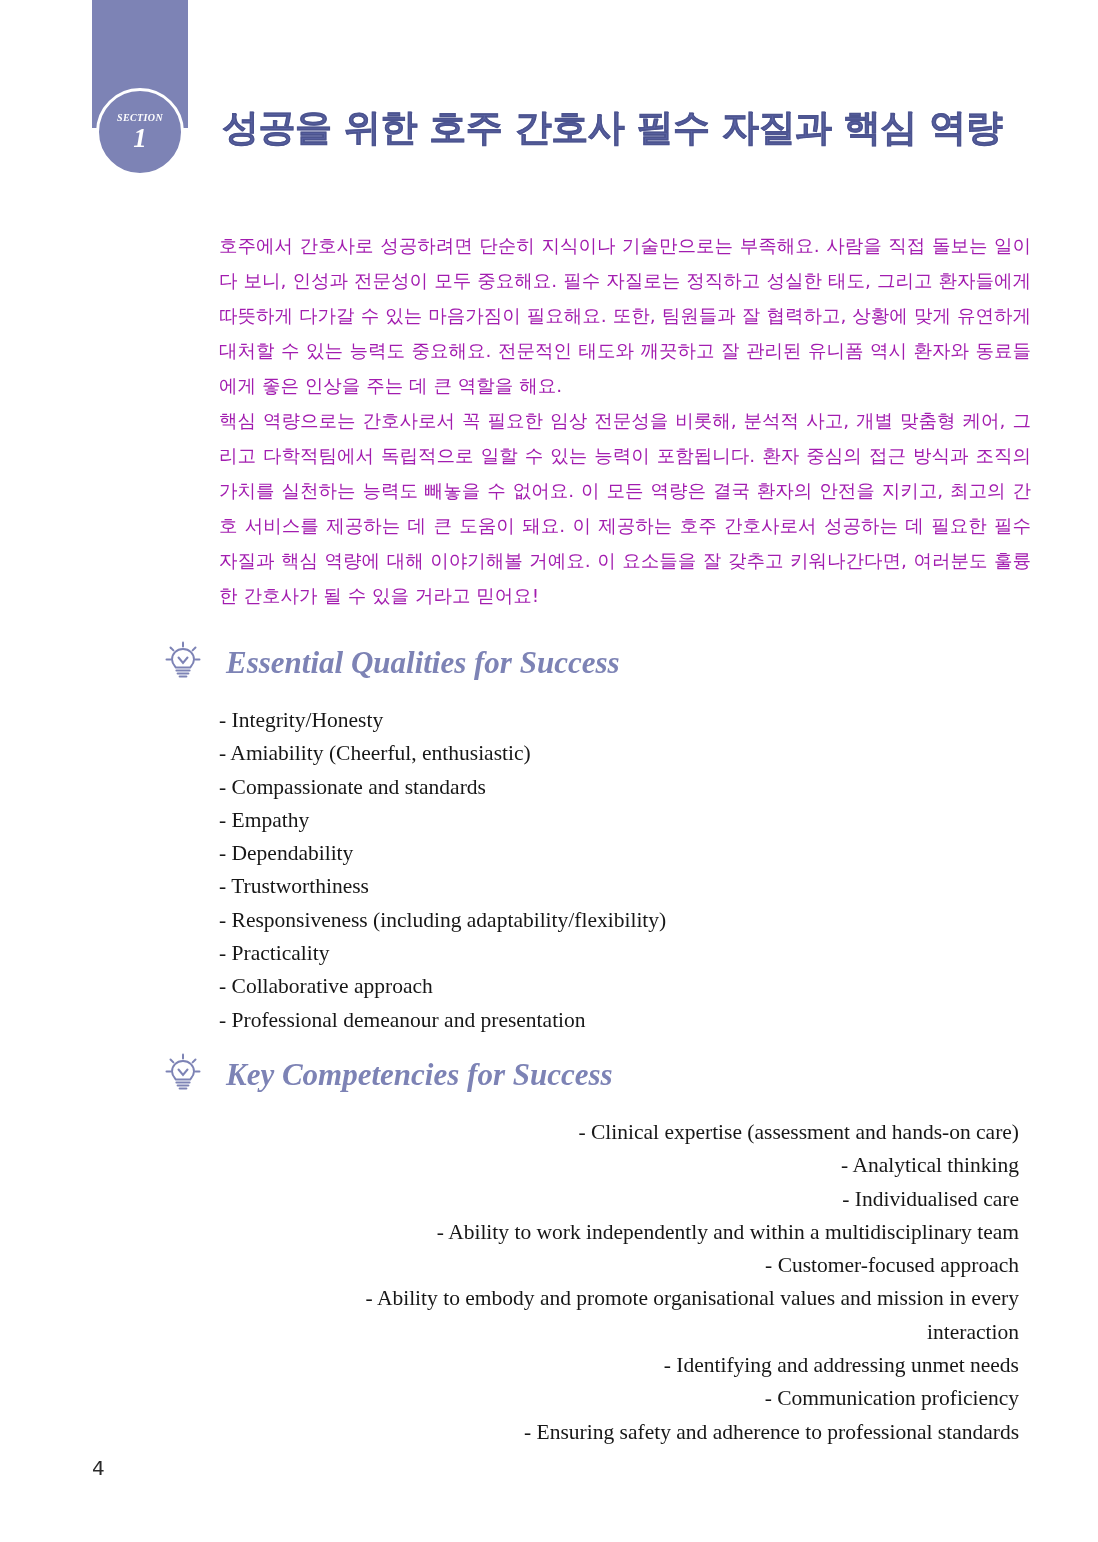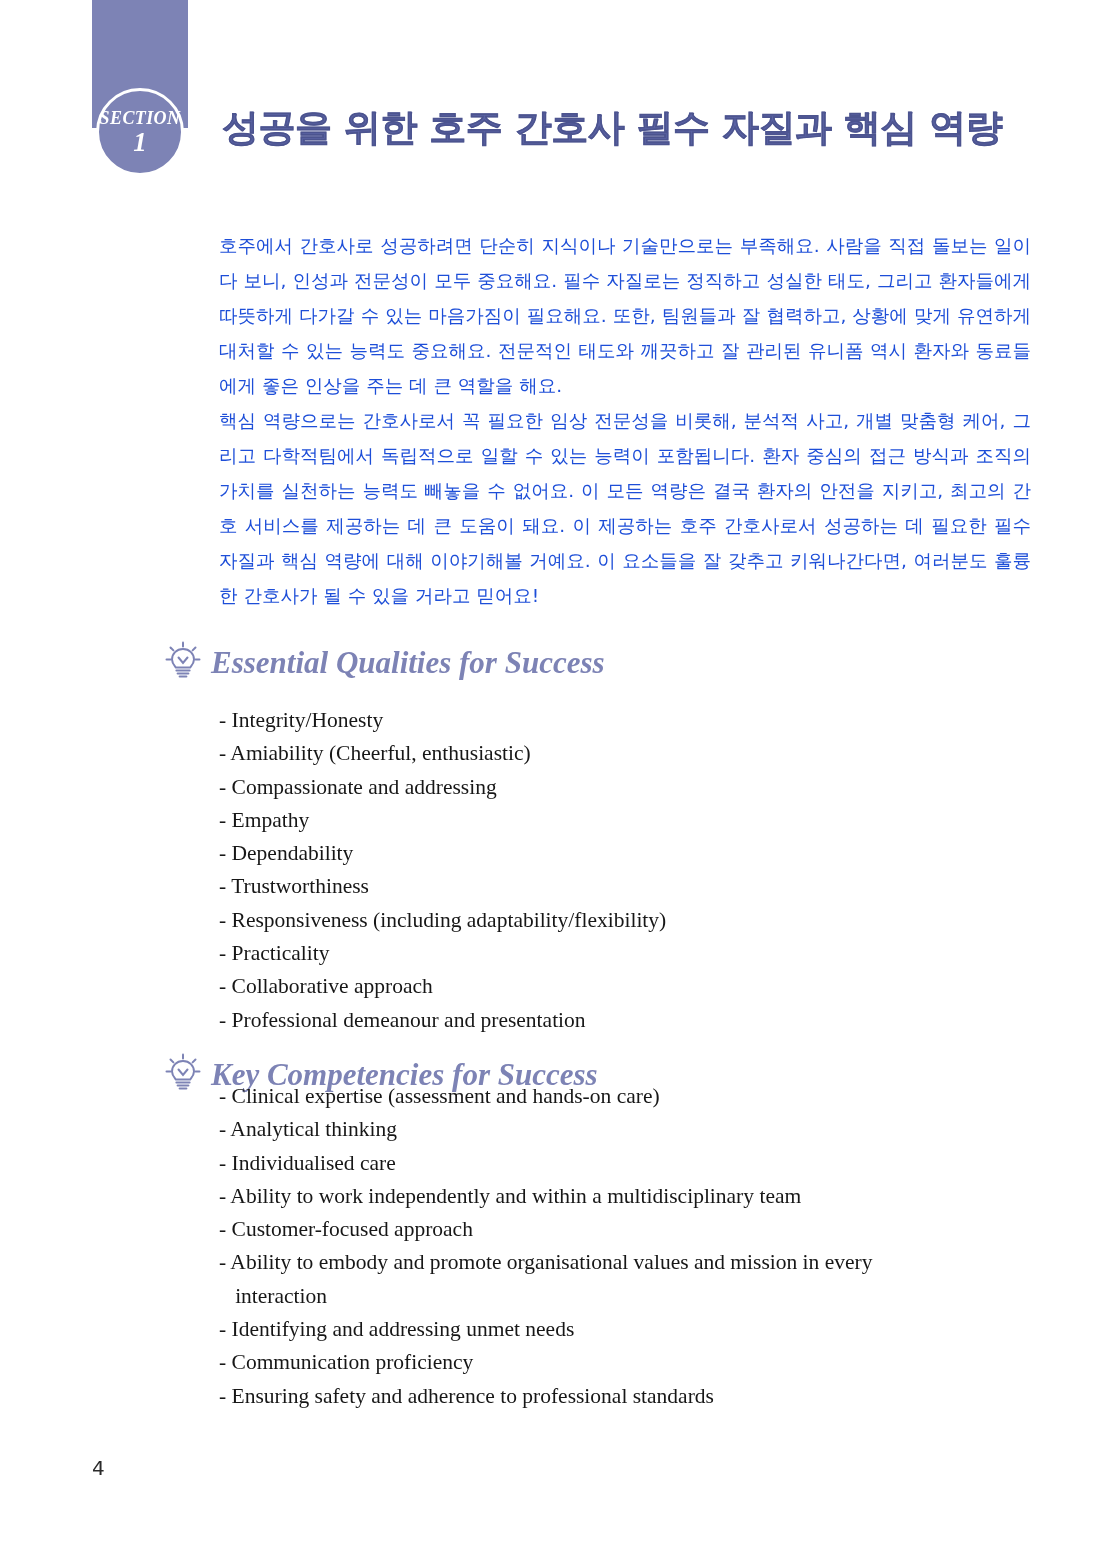--- a/index.html
+++ b/index.html
@@ -38,21 +38,21 @@
     display: flex;
     flex-direction: column;
     align-items: center;
     justify-content: center;
     color: #ffffff;
   }
   .section-circle .sec-word {
     font-family: "Liberation Serif", serif;
     font-style: italic;
     font-weight: bold;
-    font-size: 18px;
+    font-size: 10px;
     letter-spacing: 0.4px;
     line-height: 1;
     margin-bottom: 2px;
   }
   .section-circle .sec-num {
     font-family: "Liberation Serif", serif;
     font-style: italic;
     font-weight: bold;
     font-size: 27px;
     line-height: 1;
@@ -75,34 +75,34 @@
 
   
   .intro {
     position: absolute;
     left: 219px;
     top: 228px;
     width: 812px;
     font-family: "DejaVu Sans", sans-serif;
     font-size: 18.5px;
     line-height: 35px;
-    color: #1d4ed8;
+    color: #a21caf;
     text-align: justify;
   }
   .intro p {
     margin: 0;
   }
 
   
   .head-block {
     position: absolute;
     left: 160px;
     display: flex;
     align-items: center;
-    gap: 5px;
+    gap: 20px;
   }
   .bulb {
     width: 46px;
     height: 46px;
     flex: 0 0 46px;
   }
   .head-text {
     font-family: "Liberation Serif", serif;
     font-style: italic;
     font-weight: bold;
@@ -167,21 +167,21 @@
         <path d="M18.5 17.5 L23 23 L27.5 17.5"></path>
       </g>
     </svg>
   </span>
   <span class="head-text">Essential Qualities for Success</span>
 </div>
 
 <div class="list" style="top: 704px;">
   <div>- Integrity/Honesty</div>
   <div>- Amiability (Cheerful, enthusiastic)</div>
-  <div>- Compassionate and addressing</div>
+  <div>- Compassionate and standards</div>
   <div>- Empathy</div>
   <div>- Dependability</div>
   <div>- Trustworthiness</div>
   <div>- Responsiveness (including adaptability/flexibility)</div>
   <div>- Practicality</div>
   <div>- Collaborative approach</div>
   <div>- Professional demeanour and presentation</div>
 </div>
 
 <div class="head-block" style="top: 1052px;">
@@ -197,21 +197,21 @@
         <path d="M35.5 19.5 L39.5 19.5"></path>
         <path d="M10.5 7.5 L13.4 10.4"></path>
         <path d="M35.5 7.5 L32.6 10.4"></path>
         <path d="M18.5 17.5 L23 23 L27.5 17.5"></path>
       </g>
     </svg>
   </span>
   <span class="head-text">Key Competencies for Success</span>
 </div>
 
-<div class="list" style="top: 1080px;">
+<div class="list" style="top: 1116px; text-align: right;">
   <div>- Clinical expertise (assessment and hands-on care)</div>
   <div>- Analytical thinking</div>
   <div>- Individualised care</div>
   <div>- Ability to work independently and within a multidisciplinary team</div>
   <div>- Customer-focused approach</div>
   <div>- Ability to embody and promote organisational values and mission in every
    interaction</div>
   <div>- Identifying and addressing unmet needs</div>
   <div>- Communication proficiency</div>
   <div>- Ensuring safety and adherence to professional standards</div>

